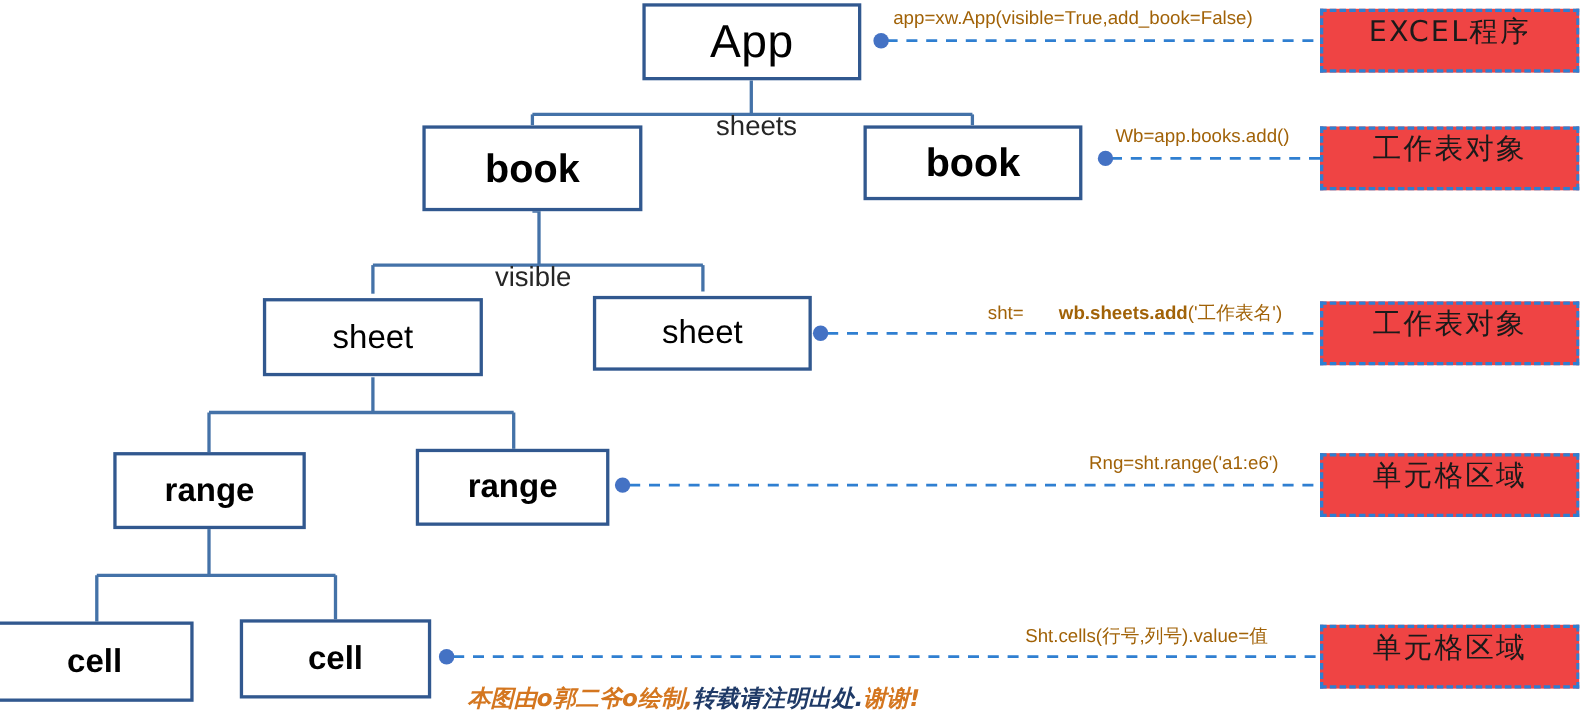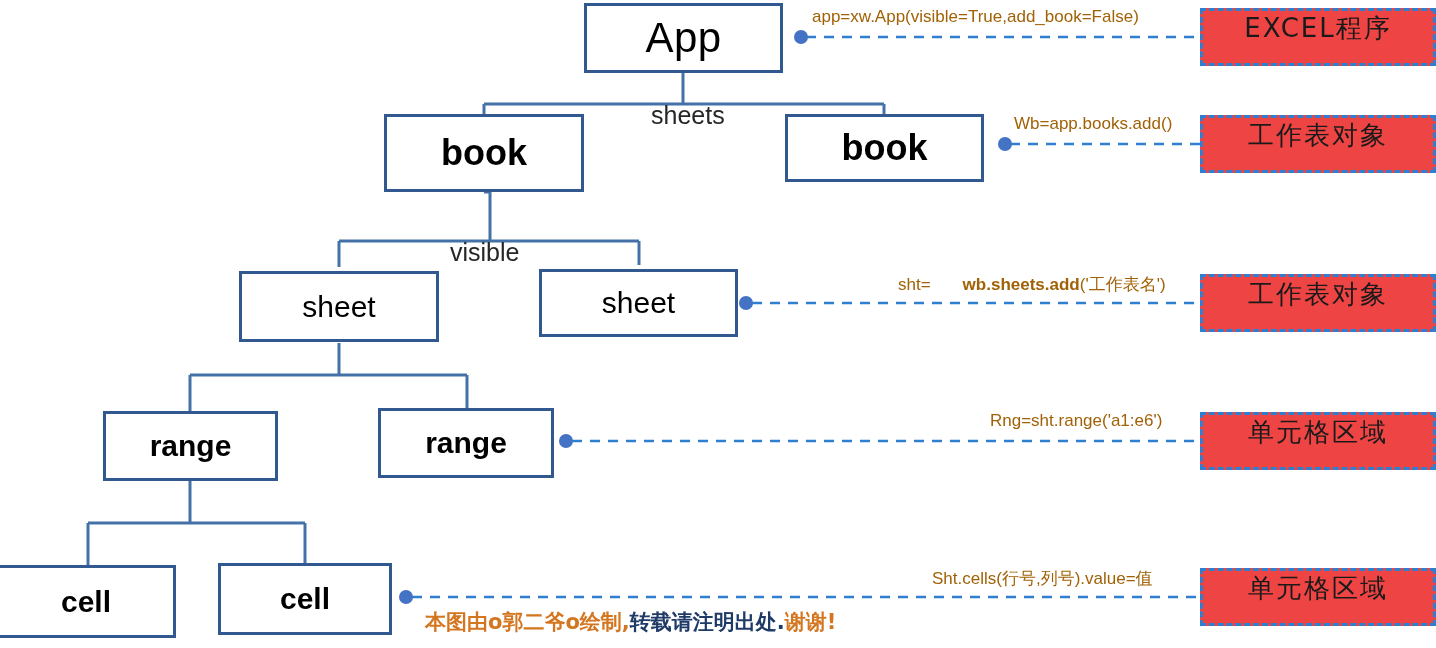--- a/index.html
+++ b/index.html
@@ -205,17 +205,17 @@
   </div>
 
   <div class="desc" style="left:1200px; top:412px; width:236px; height:58px;">
     <span class="lbl">单元格区域</span>
   </div>
 
   <div class="desc" style="left:1200px; top:568px; width:236px; height:58px;">
     <span class="lbl">单元格区域</span>
   </div>
 
-  <div class="watermark" style="left:425px; top:608px;">
+  <div class="watermark" style="left:425px; top:621px;font-style:italic;">
     <span class="w-orange">本图由o郭二爷o绘制,</span><span class="w-blue">转载请注明出处.</span><span class="w-orange">谢谢!</span>
   </div>
 
 </div>
 
 </body></html>

